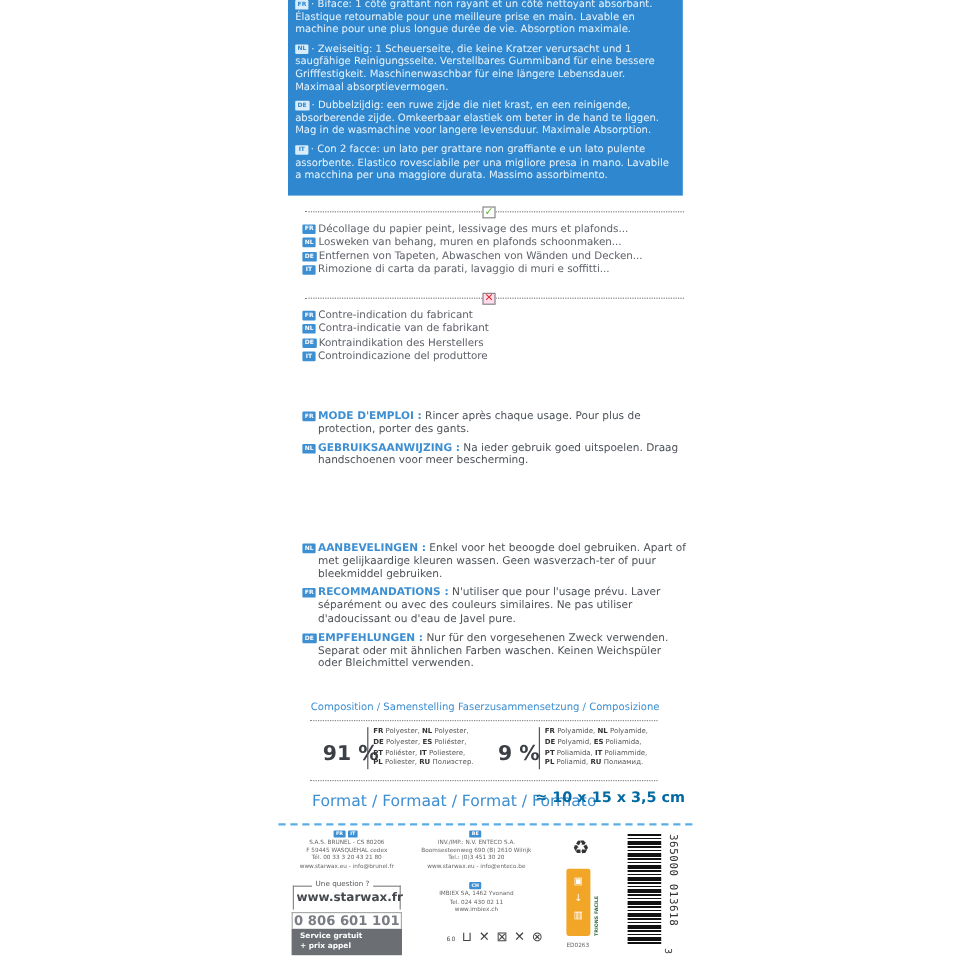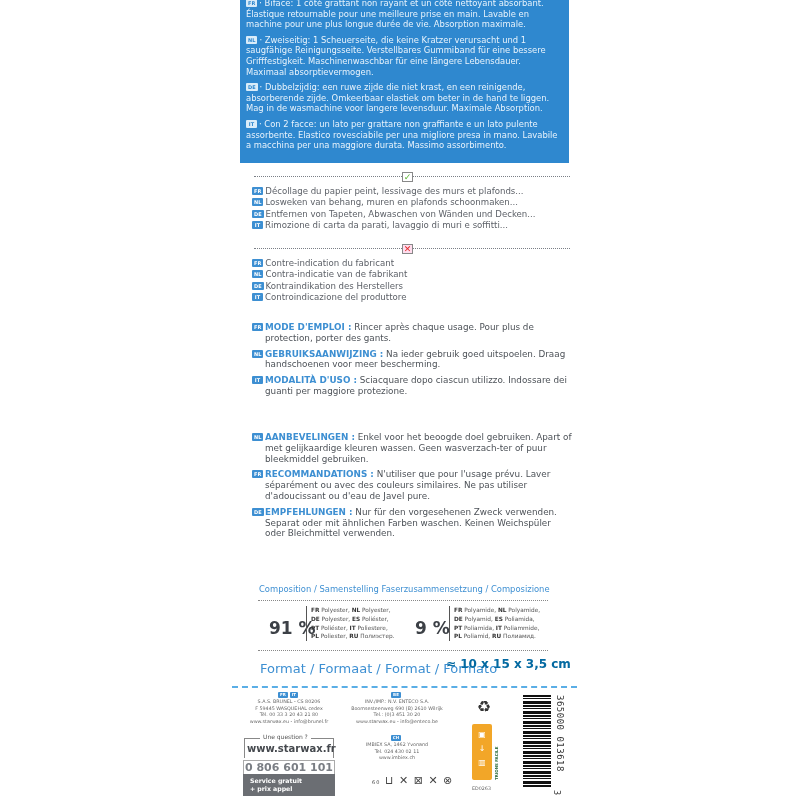--- a/index.html
+++ b/index.html
@@ -15,21 +15,21 @@
 
   .sep { position: absolute; left: 14px; width: 316px; height: 10px; }
   .sep .dots { position: absolute; top: 4px; left: 0; right: 0; border-top: 1.4px dotted #7a7f86; }
   .sep .mark { position: absolute; left: 148px; top: 0; width: 11px; height: 10px; background: #fff; border: 1px solid #888; font-size: 9px; line-height: 8px; text-align: center; font-weight: bold; }
   .sep .mark.ok { color: #5cb531; }
   .sep .mark.no { color: #e22929; background: #fde; }
 
   .lst { position: absolute; left: 12px; width: 320px; font-size: 8.6px; line-height: 11.4px; color: #5d6168; }
   .lst div { white-space: nowrap; }
 
-  .instr { position: absolute; left: 12px; width: 320px; font-size: 8.8px; line-height: 10.8px; color: #4d5258; }
+  .instr { position: absolute; left: 12px; width: 320px; font-size: 8.8px; line-height: 10.8px; color: #4d5258; margin-top: 20px; }
   .instr .it { position: relative; padding-left: 13px; margin-bottom: 5px; }
   .instr .it .flag { position: absolute; left: 0; top: 1px; }
   .instr .kw { color: #3d8fd2; font-weight: bold; }
 
   .comp-title { position: absolute; left: 19px; top: 584px; font-size: 8.4px; color: #3d8fd2; white-space: nowrap; }
   .dotline { position: absolute; left: 18px; width: 290px; border-top: 1.2px dotted #888; }
   .comp-row { position: absolute; left: 19px; top: 604px; width: 300px; height: 40px; }
   .pct { position: absolute; font-size: 17px; font-weight: bold; color: #3c4046; top: 14px; }
   .matbox { position: absolute; top: 2px; border-left: 1.4px solid #555; padding-left: 4px; font-size: 5.8px; line-height: 8.8px; color: #555; white-space: nowrap; }
   .matbox b { color: #333; }
@@ -88,21 +88,20 @@
   <div class="lst" style="top:258px">
     <div><span class="flag light">FR</span><span>Contre-indication du fabricant</span></div>
     <div><span class="flag light">NL</span><span>Contra-indicatie van de fabrikant</span></div>
     <div><span class="flag light">DE</span><span>Kontraindikation des Herstellers</span></div>
     <div><span class="flag light">IT</span><span>Controindicazione del produttore</span></div>
   </div>
 
   <div class="instr" style="top:322px">
     <div class="it"><span class="flag light">FR</span><span class="kw">MODE D'EMPLOI :</span><span> Rincer après chaque usage. Pour plus de protection, porter des gants.</span></div>
     <div class="it"><span class="flag light">NL</span><span class="kw">GEBRUIKSAANWIJZING :</span><span> Na ieder gebruik goed uitspoelen. Draag handschoenen voor meer bescherming.</span></div>
-    <div class="it"><span class="flag light">IT</span><span class="kw">MODALITÀ D'USO :</span><span> Sciacquare dopo ciascun utilizzo. Indossare dei guanti per maggiore protezione.</span></div>
   </div>
 
   <div class="instr" style="top:432px">
     <div class="it"><span class="flag light">NL</span><span class="kw">AANBEVELINGEN :</span><span>  Enkel voor het beoogde doel gebruiken. Apart of met gelijkaardige kleuren wassen. Geen wasverzach-ter of puur bleekmiddel gebruiken.</span></div>
     <div class="it"><span class="flag light">FR</span><span class="kw">RECOMMANDATIONS :</span><span> N'utiliser que pour l'usage prévu. Laver séparément ou avec des couleurs similaires. Ne pas utiliser d'adoucissant ou d'eau de Javel pure.</span></div>
     <div class="it"><span class="flag light">DE</span><span class="kw">EMPFEHLUNGEN :</span><span>  Nur für den vorgesehenen Zweck verwenden. Separat oder mit ähnlichen Farben waschen. Keinen Weichspüler oder Bleichmittel verwenden.</span></div>
   </div>
 
   <div class="comp-title">Composition / Samenstelling Faserzusammensetzung / Composizione</div>
   <div class="dotline" style="top:600px"></div>

